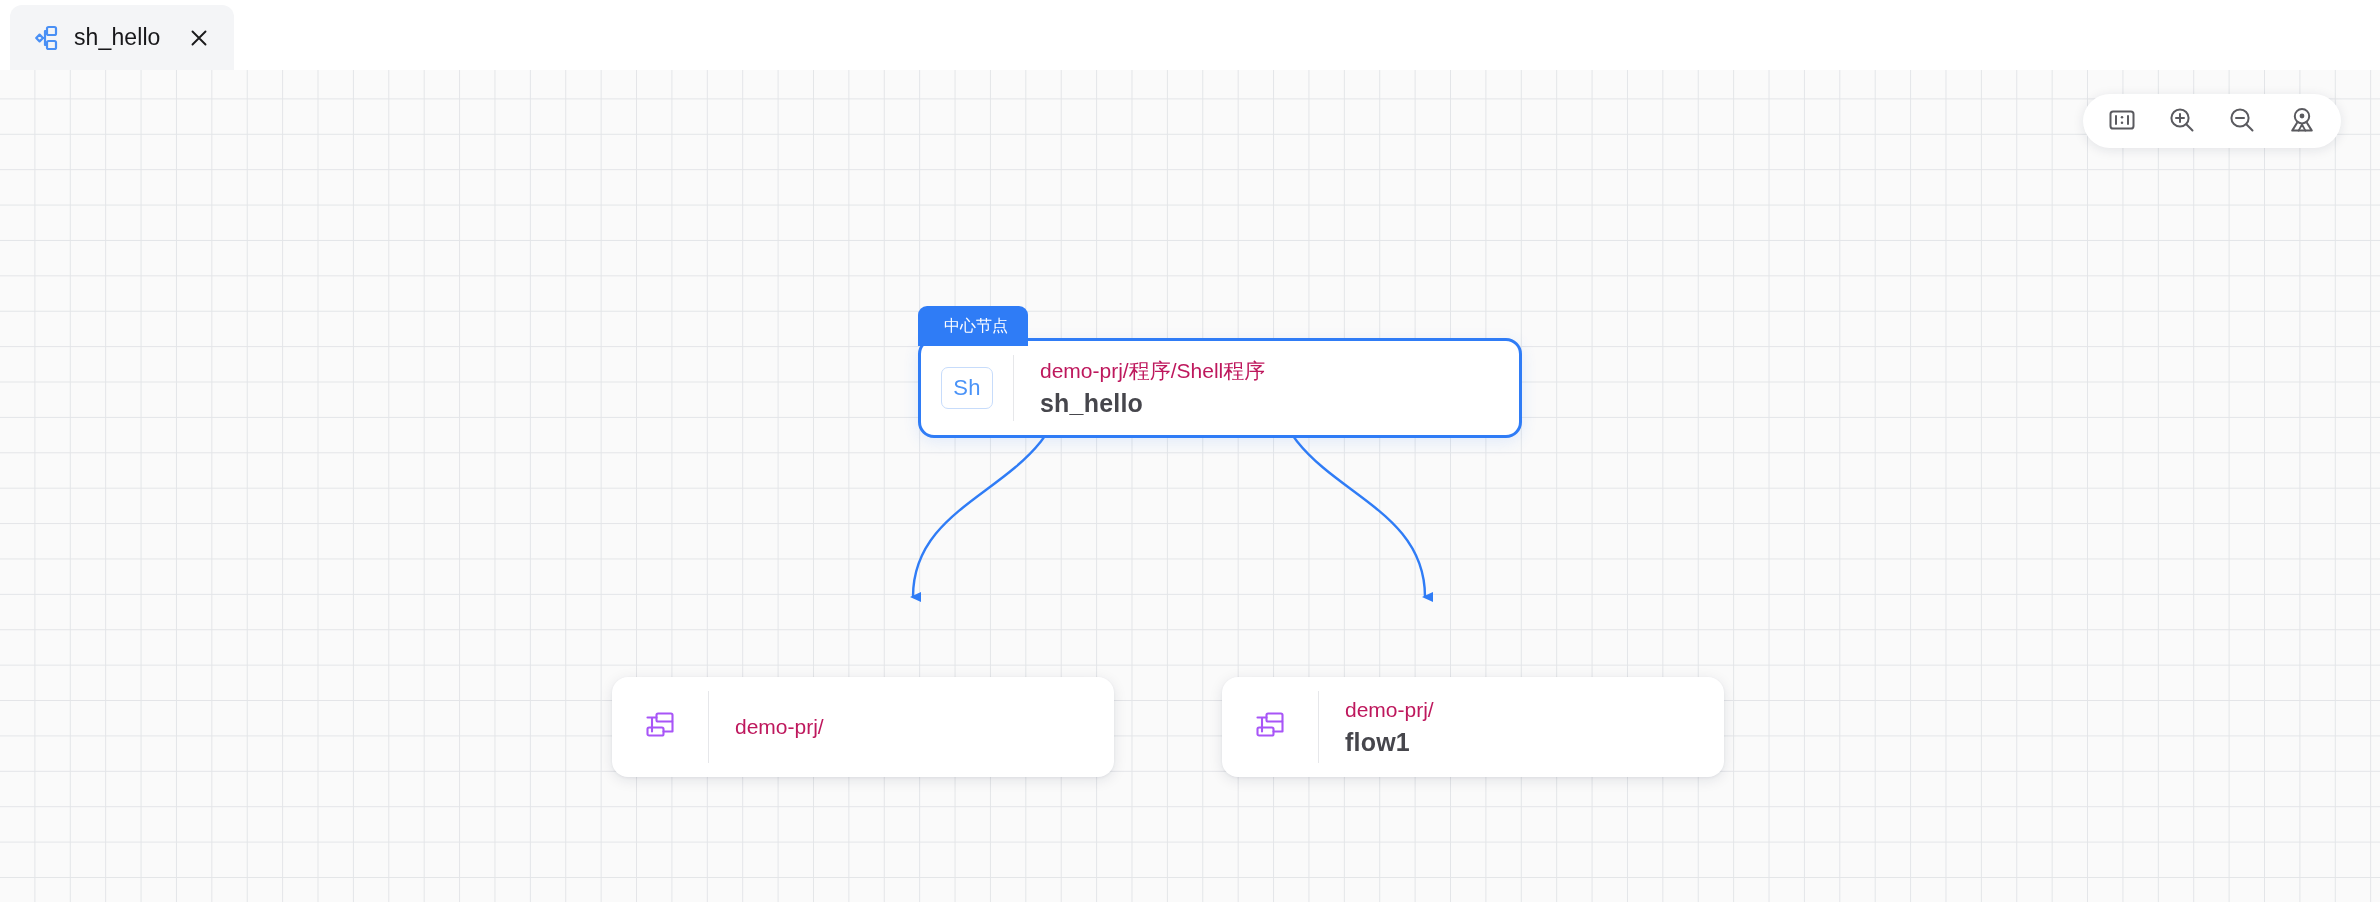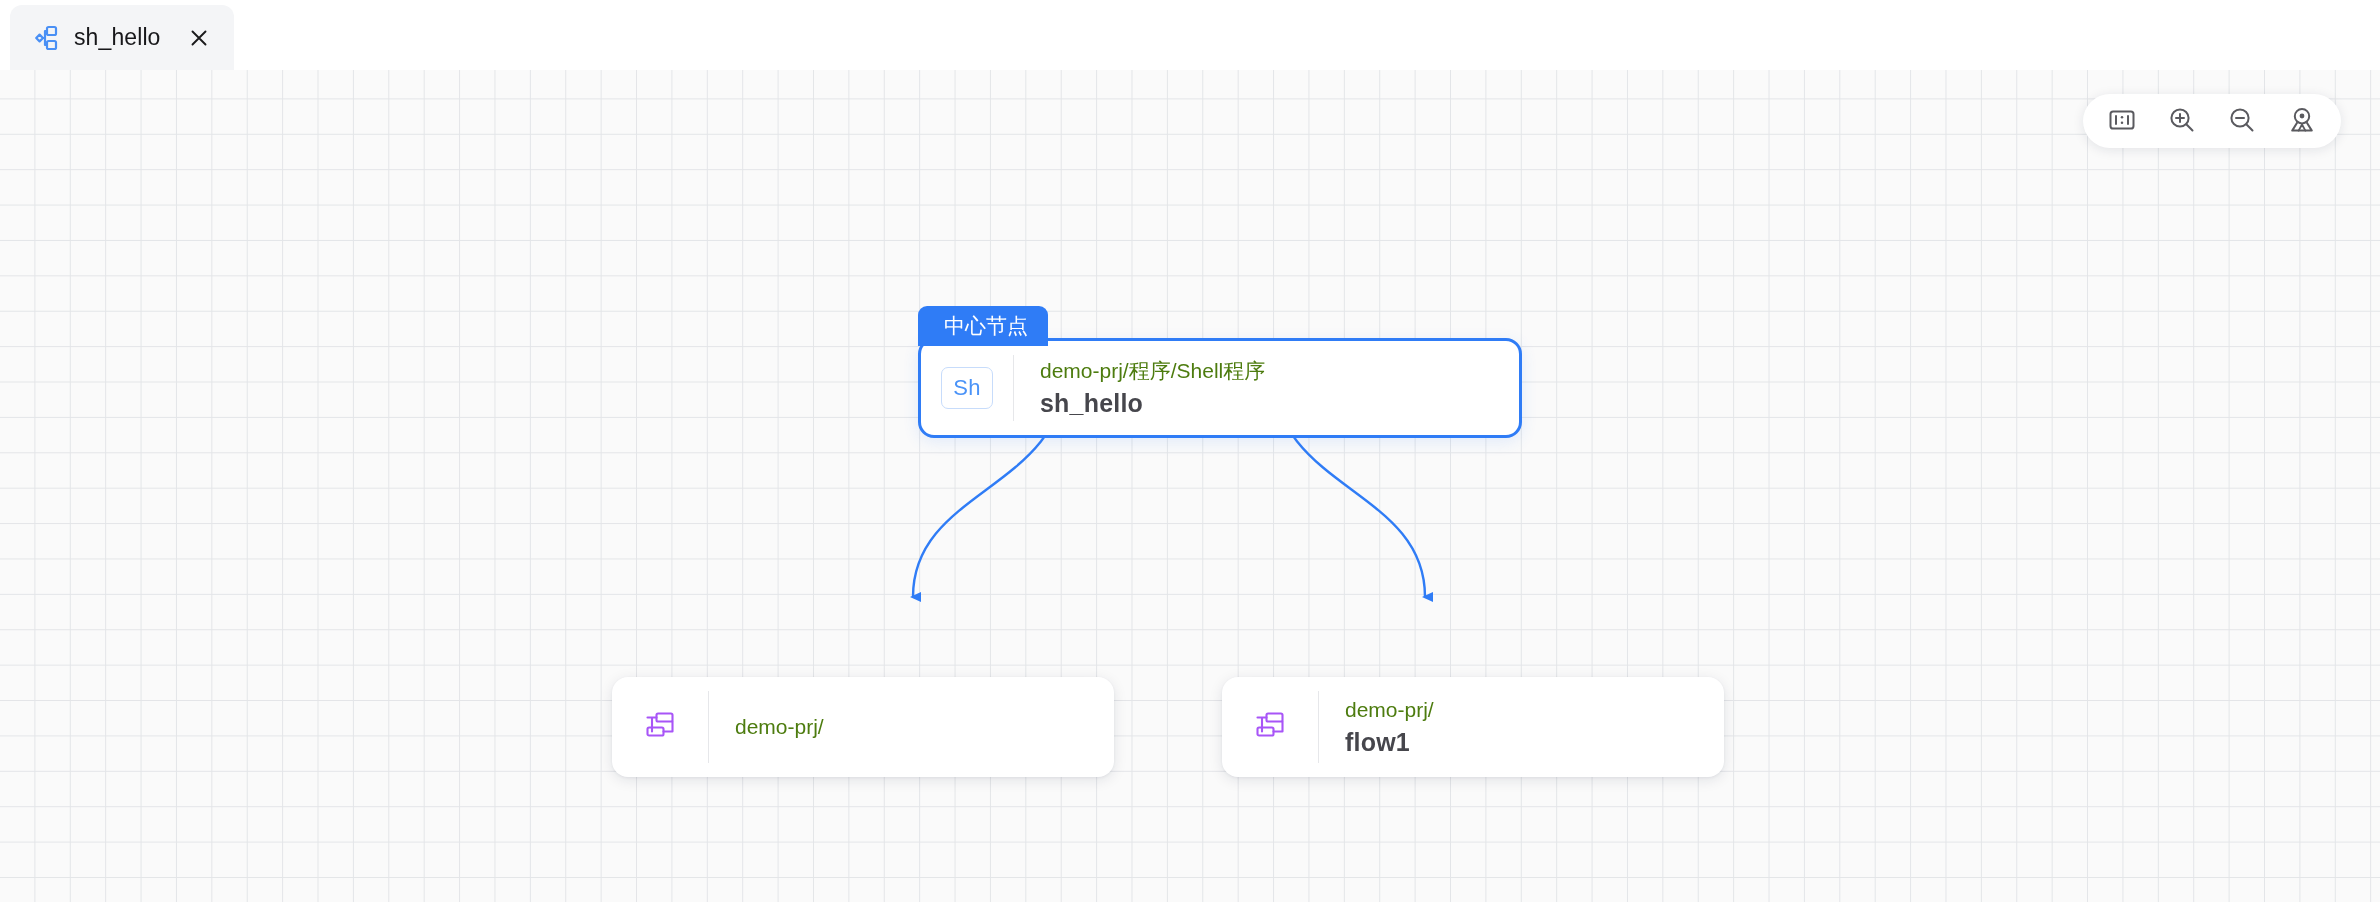--- a/index.html
+++ b/index.html
@@ -105,21 +105,21 @@
     flex: 1 1 auto;
     padding-left: 26px;
     display: flex;
     flex-direction: column;
     justify-content: center;
     gap: 7px;
     overflow: hidden;
   }
   .node-path {
     font-size: 21px;
-    color: #4d7c0f;
+    color: #be185d;
     white-space: nowrap;
     line-height: 1.1;
   }
   .node-title {
     font-size: 25px;
     font-weight: bold;
     color: #46464c;
     white-space: nowrap;
     line-height: 1.15;
     letter-spacing: .2px;
@@ -146,21 +146,21 @@
     letter-spacing: .3px;
   }
   .center-badge {
     position: absolute;
     left: 918px; top: 236px;
     height: 40px;
     padding: 0 20px 0 26px;
     background: #2f7cf6;
     border-radius: 9px 9px 0 0;
     color: #ffffff;
-    font-size: 21px;
+    font-size: 16px;
     display: flex;
     align-items: center;
     z-index: 2;
   }
 
   
   #node-flow-clean { left: 612px; top: 607px; width: 502px; height: 100px; }
   #node-flow1      { left: 1222px; top: 607px; width: 502px; height: 100px; }
 
   

